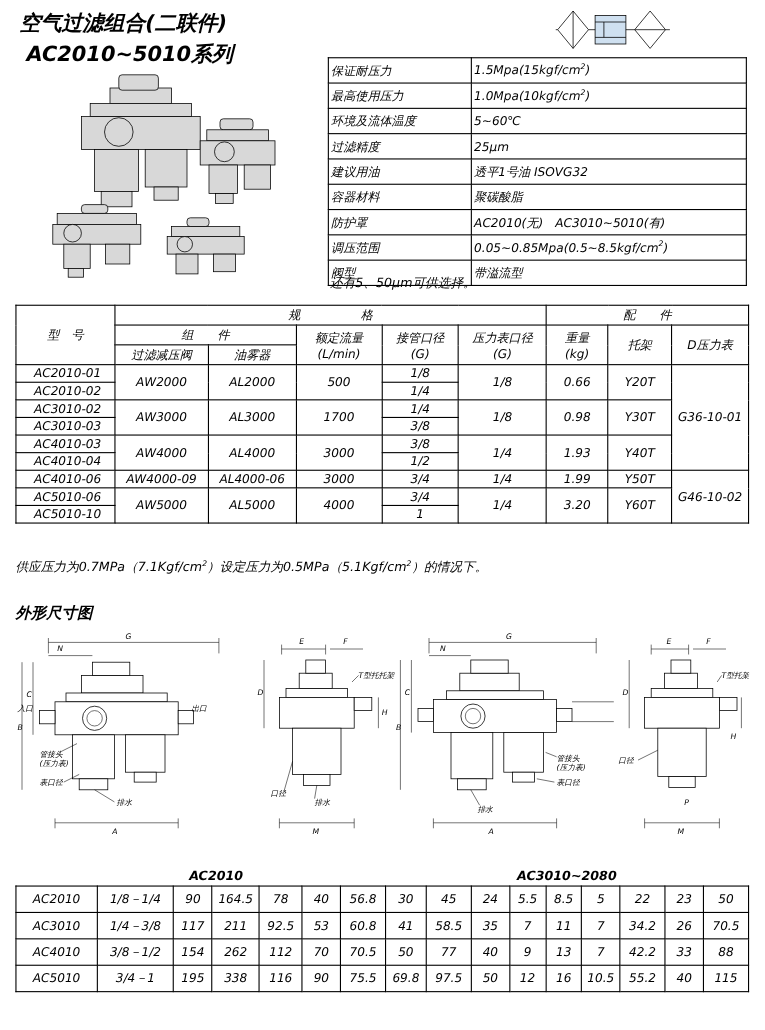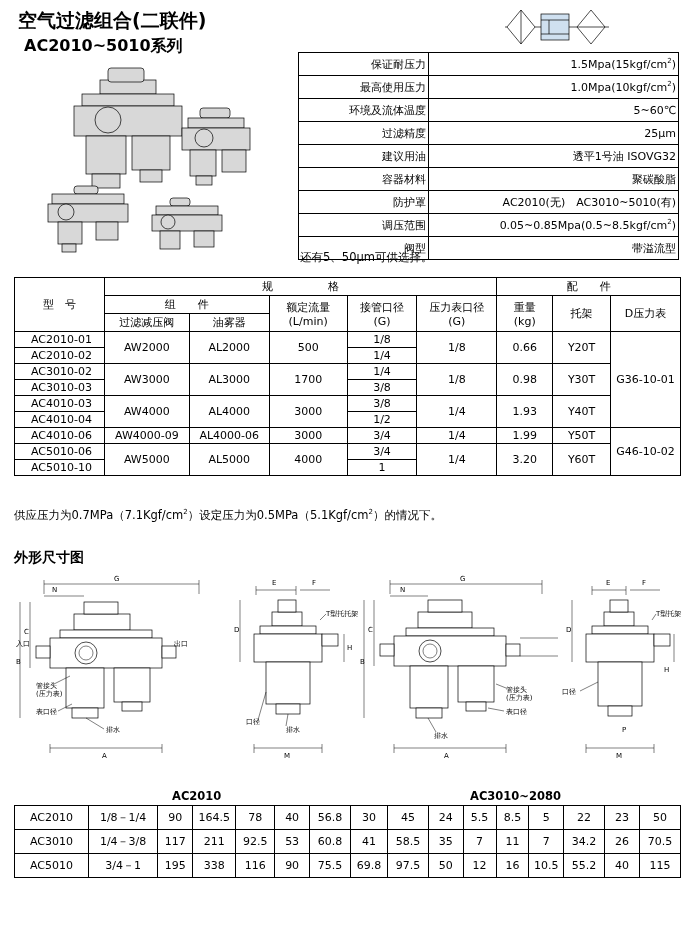--- a/index.html
+++ b/index.html
@@ -4,30 +4,30 @@
 <style>
   html,body{margin:0;padding:0;}
   body{
     width:695px;height:936px;
     background:#ffffff;
     font-family:"DejaVu Sans","Liberation Sans",sans-serif;
     color:#000;
     position:relative;
     overflow:hidden;
   }
-  .page{position:relative;width:695px;height:936px;}
+  .page{position:relative;width:695px;height:936px;font-style:italic;}
 
   
   .title-main{
     position:absolute;left:18px;top:8px;
     font-size:19px;font-weight:bold;letter-spacing:0px;
   }
   .title-sub{
     position:absolute;left:24px;top:36px;
-    font-size:16px;font-weight:bold;
+    font-size:19px;font-weight:bold;
   }
 
   
   .photo{
     position:absolute;left:22px;top:58px;width:260px;height:200px;
   }
   .photo svg{display:block;}
 
   
   .symbol{
@@ -36,21 +36,21 @@
 
   
   .spec-table{
     position:absolute;left:298px;top:52px;width:381px;
     border-collapse:collapse;
     font-size:11px;
   }
   .spec-table td{
     border:1px solid #000;
     height:20px;
-    text-align:right;
+    text-align:left;
     vertical-align:middle;
     padding:1px 2px;
   }
   .spec-table td.k{width:125px;}
   sup{font-size:7px;vertical-align:super;}
 
   .note-right{
     position:absolute;left:300px;top:250px;font-size:11.5px;
   }
 
@@ -538,20 +538,38 @@
       <td>58.5</td>
       <td>35</td>
       <td>7</td>
       <td>11</td>
       <td>7</td>
       <td>34.2</td>
       <td>26</td>
       <td>70.5</td>
     </tr>
     <tr>
+      <td>AC4010</td>
+      <td>3/8－1/2</td>
+      <td>154</td>
+      <td>262</td>
+      <td>112</td>
+      <td>70</td>
+      <td>70.5</td>
+      <td>50</td>
+      <td>77</td>
+      <td>40</td>
+      <td>9</td>
+      <td>13</td>
+      <td>7</td>
+      <td>42.2</td>
+      <td>33</td>
+      <td>88</td>
+    </tr>
+    <tr>
       <td>AC5010</td>
       <td>3/4－1</td>
       <td>195</td>
       <td>338</td>
       <td>116</td>
       <td>90</td>
       <td>75.5</td>
       <td>69.8</td>
       <td>97.5</td>
       <td>50</td>

